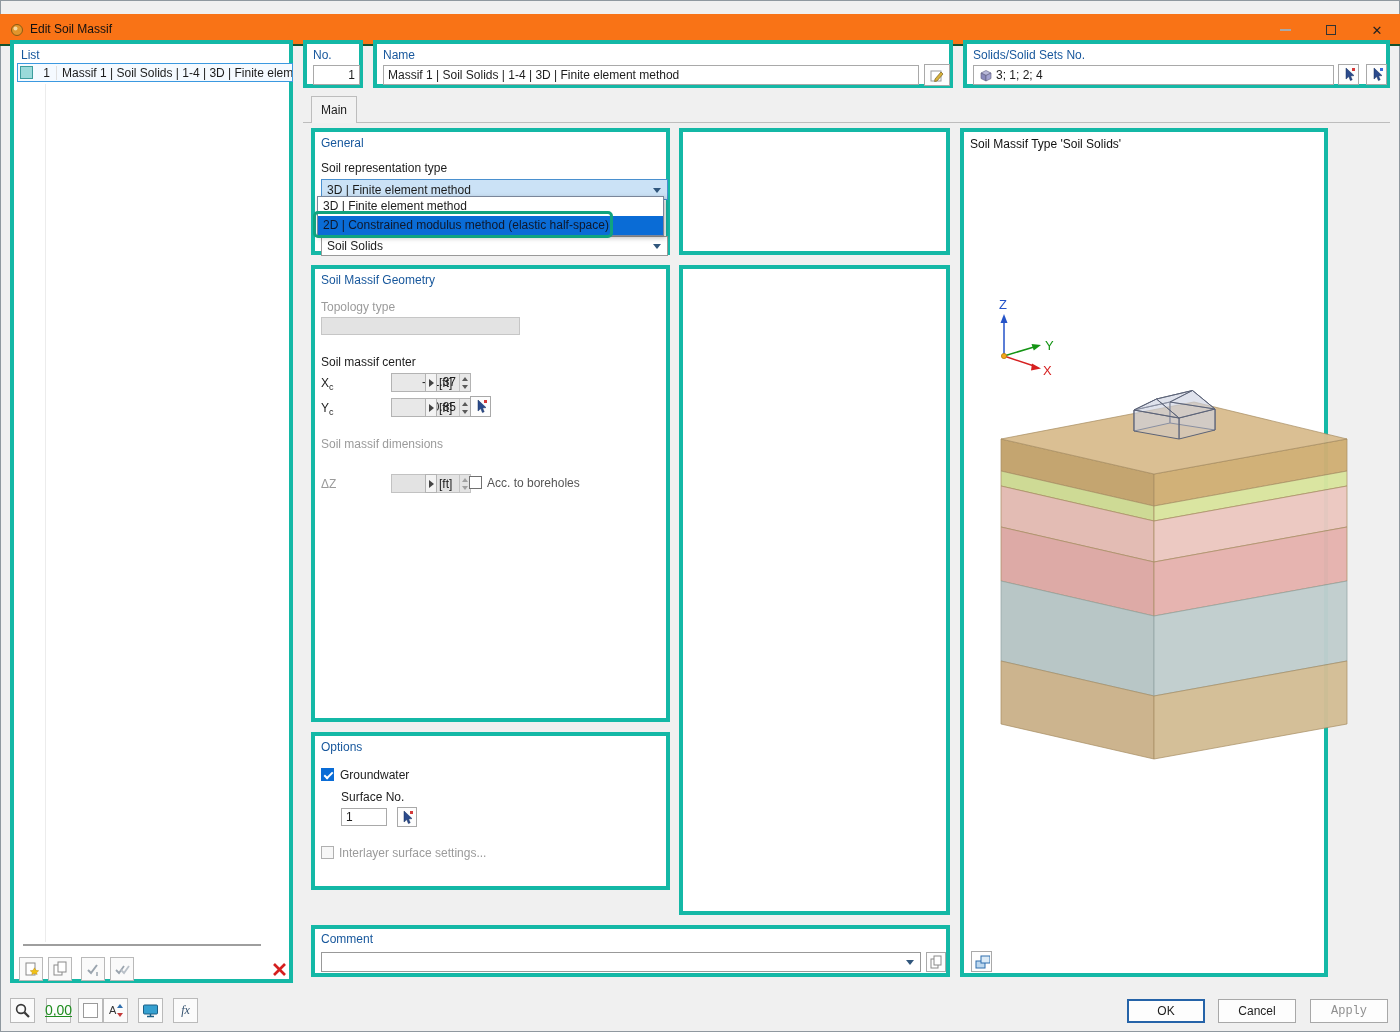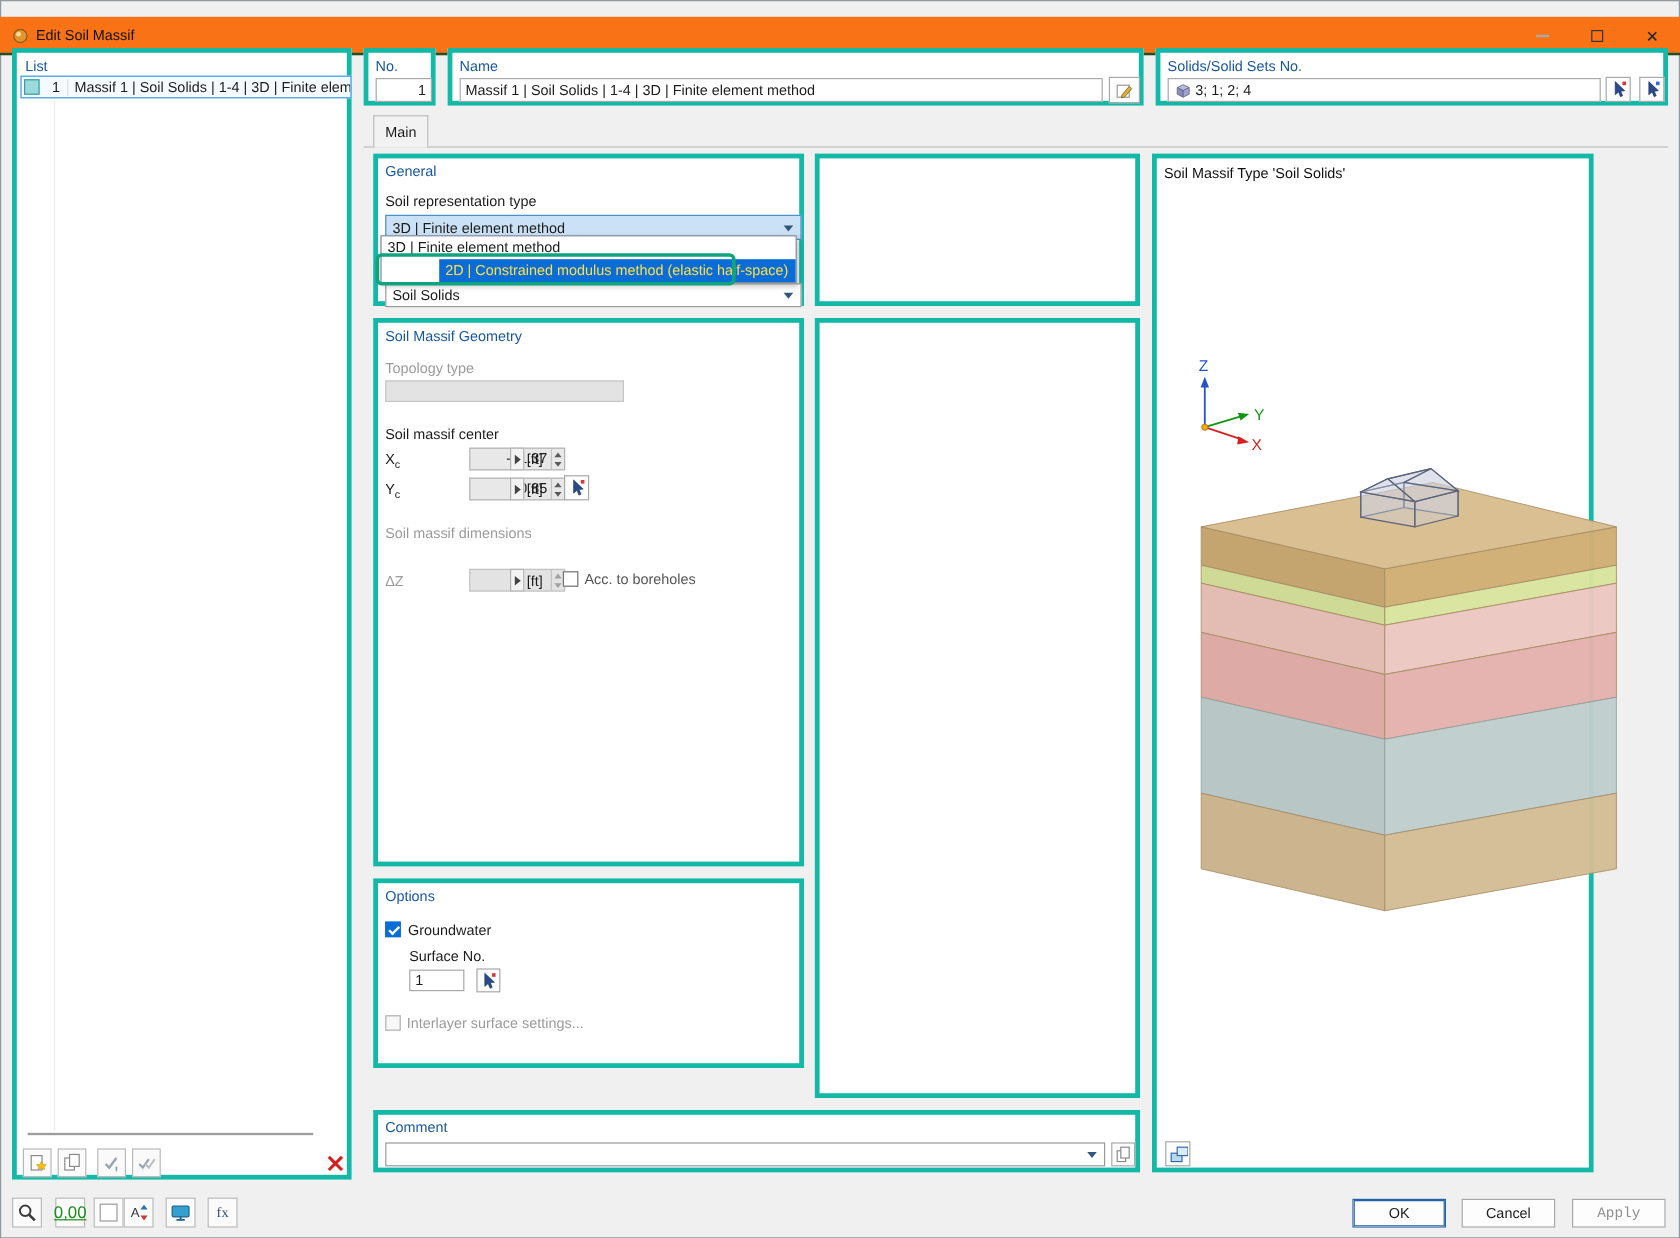--- a/index.html
+++ b/index.html
@@ -59,29 +59,29 @@
   .row-label { margin-left:6px; border-left:1px solid #e0e0e0; padding-left:5px; overflow:hidden; }
   .col-line { position:absolute; left:31px; top:40px; height:858px; width:1px; background:#ececec; }
   .list-splitter { position:absolute; left:9px; top:900px; width:238px; height:2px; background:#9e9e9e; }
   .ltbtn { position:absolute; top:913px; width:24px; height:24px; background:#fafafa; border:1px solid #b9b9b9; display:flex; align-items:center; justify-content:center; }
   
   .tab { position:absolute; left:311px; top:96px; width:46px; height:27px; background:#f2f2f2; border:1px solid #bdbdbd; border-bottom:none; text-align:center; line-height:26px; z-index:2; }
   .tab-line { position:absolute; left:303px; top:122px; width:1087px; height:1px; background:#bdbdbd; }
   
   .ddlist { position:absolute; left:317px; top:196px; width:347px; background:#fff; border:1px solid #7a869a; box-shadow:2px 2px 5px rgba(0,0,0,0.25); z-index:30; }
   .dditem { height:19px; line-height:19px; padding-left:5px; white-space:nowrap; overflow:hidden; }
-  .dditem.sel { background:#0a6cd6; color:#fde047;margin-left:48px; }
+  .dditem.sel { background:#0a6cd6; color:#0f172a; }
   .ann-rect { position:absolute; left:-5px; top:14px; width:300px; height:27px; border:3px solid #10a37f; border-radius:5px; pointer-events:none; }
   
   .fbtn { position:absolute; top:999px; width:78px; height:24px; background:#fdfdfd; border:1px solid #a8a8a8; text-align:center; line-height:22px; }
   .fbtn.ok { border-color:#2563a8; box-shadow:inset 0 0 0 1px #2563a8; }
   .fbtn.apply { color:#8f8f8f; }
   .tbtn { position:absolute; top:998px; width:25px; height:25px; background:#fbfbfb; border:1px solid #bababa; display:flex; align-items:center; justify-content:center; }
   .dec-label { color:#1e8c1e; font-size:14px; border-bottom:1px solid #1e8c1e; line-height:11px; }
-  .fx-label { font-size:12px; color:#33506e; font-family:"Liberation Serif", serif; }
+  .fx-label { font-style:italic; font-size:12px; color:#33506e; font-family:"Liberation Serif", serif; }
   .scene { position:absolute; left:0; top:0; width:420px; height:849px; }
   .preview-cap { position:absolute; left:6px; top:5px; color:#111; z-index:2; white-space:nowrap; }
   sub { font-size:9px; }
 </style>
 </head>
 <body>
 
 <div class="titlebar">
   <svg class="app-icon" width="16" height="16">
     <circle cx="8" cy="8" r="5.5" fill="#e2952c" stroke="#8a5a12" stroke-width="1"></circle>

